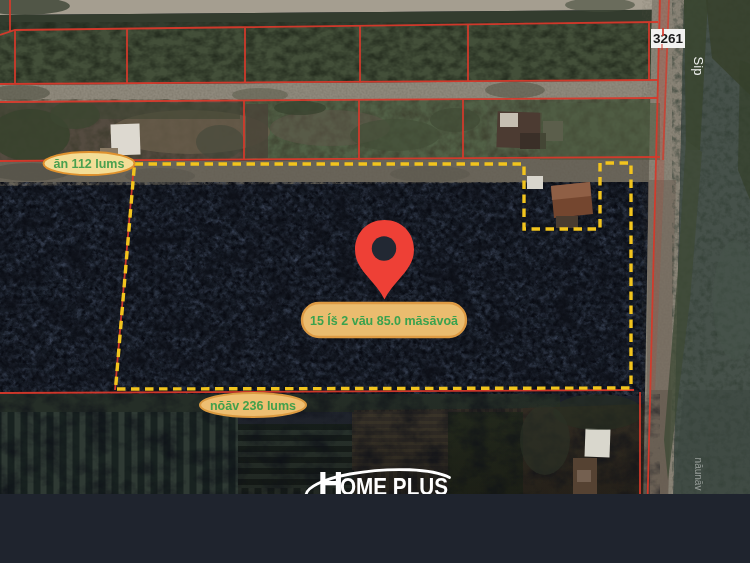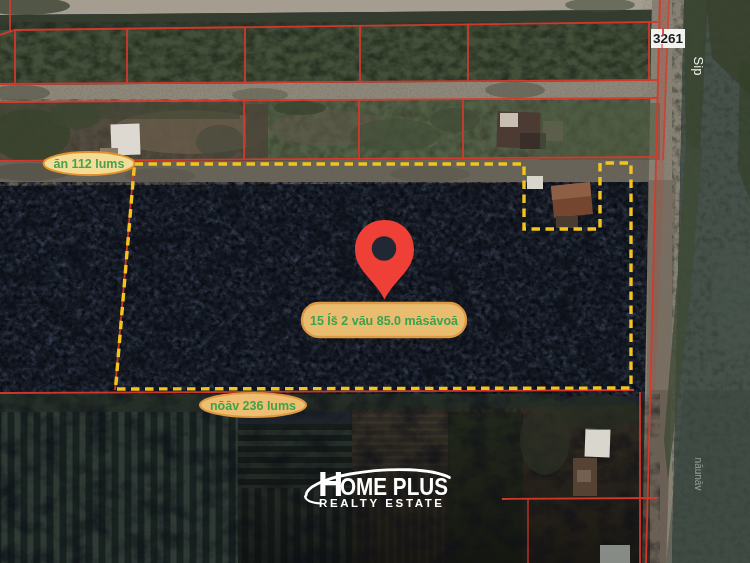--- a/index.html
+++ b/index.html
@@ -1,16 +1,16 @@
 <!DOCTYPE html>
 <html><head>
 <meta charset="utf-8">
 <style>
   html,body{margin:0;padding:0;background:#1f242e;}
-  .wrap{width:750px;height:563px;overflow:hidden;position:relative;font-family:"Liberation Sans",sans-serif;filter:blur(0.35px);}
+  .wrap{width:750px;height:494px;overflow:hidden;position:relative;font-family:"Liberation Sans",sans-serif;filter:blur(0.35px);}
 </style>
 </head>
 <body>
 <div class="wrap">
 <svg width="750" height="563" viewBox="0 0 750 563">
 <defs>
 
   <filter id="speckL" color-interpolation-filters="sRGB" x="0%" y="0%" width="100%" height="100%">
     <feTurbulence type="fractalNoise" baseFrequency="0.13 0.16" numOctaves="4" seed="7" result="t"></feTurbulence>
     <feColorMatrix in="t" type="matrix" values="0 0 0 0 0.24  0 0 0 0 0.28  0 0 0 0 0.36  1.7 0 0 0 -0.62"></feColorMatrix>

